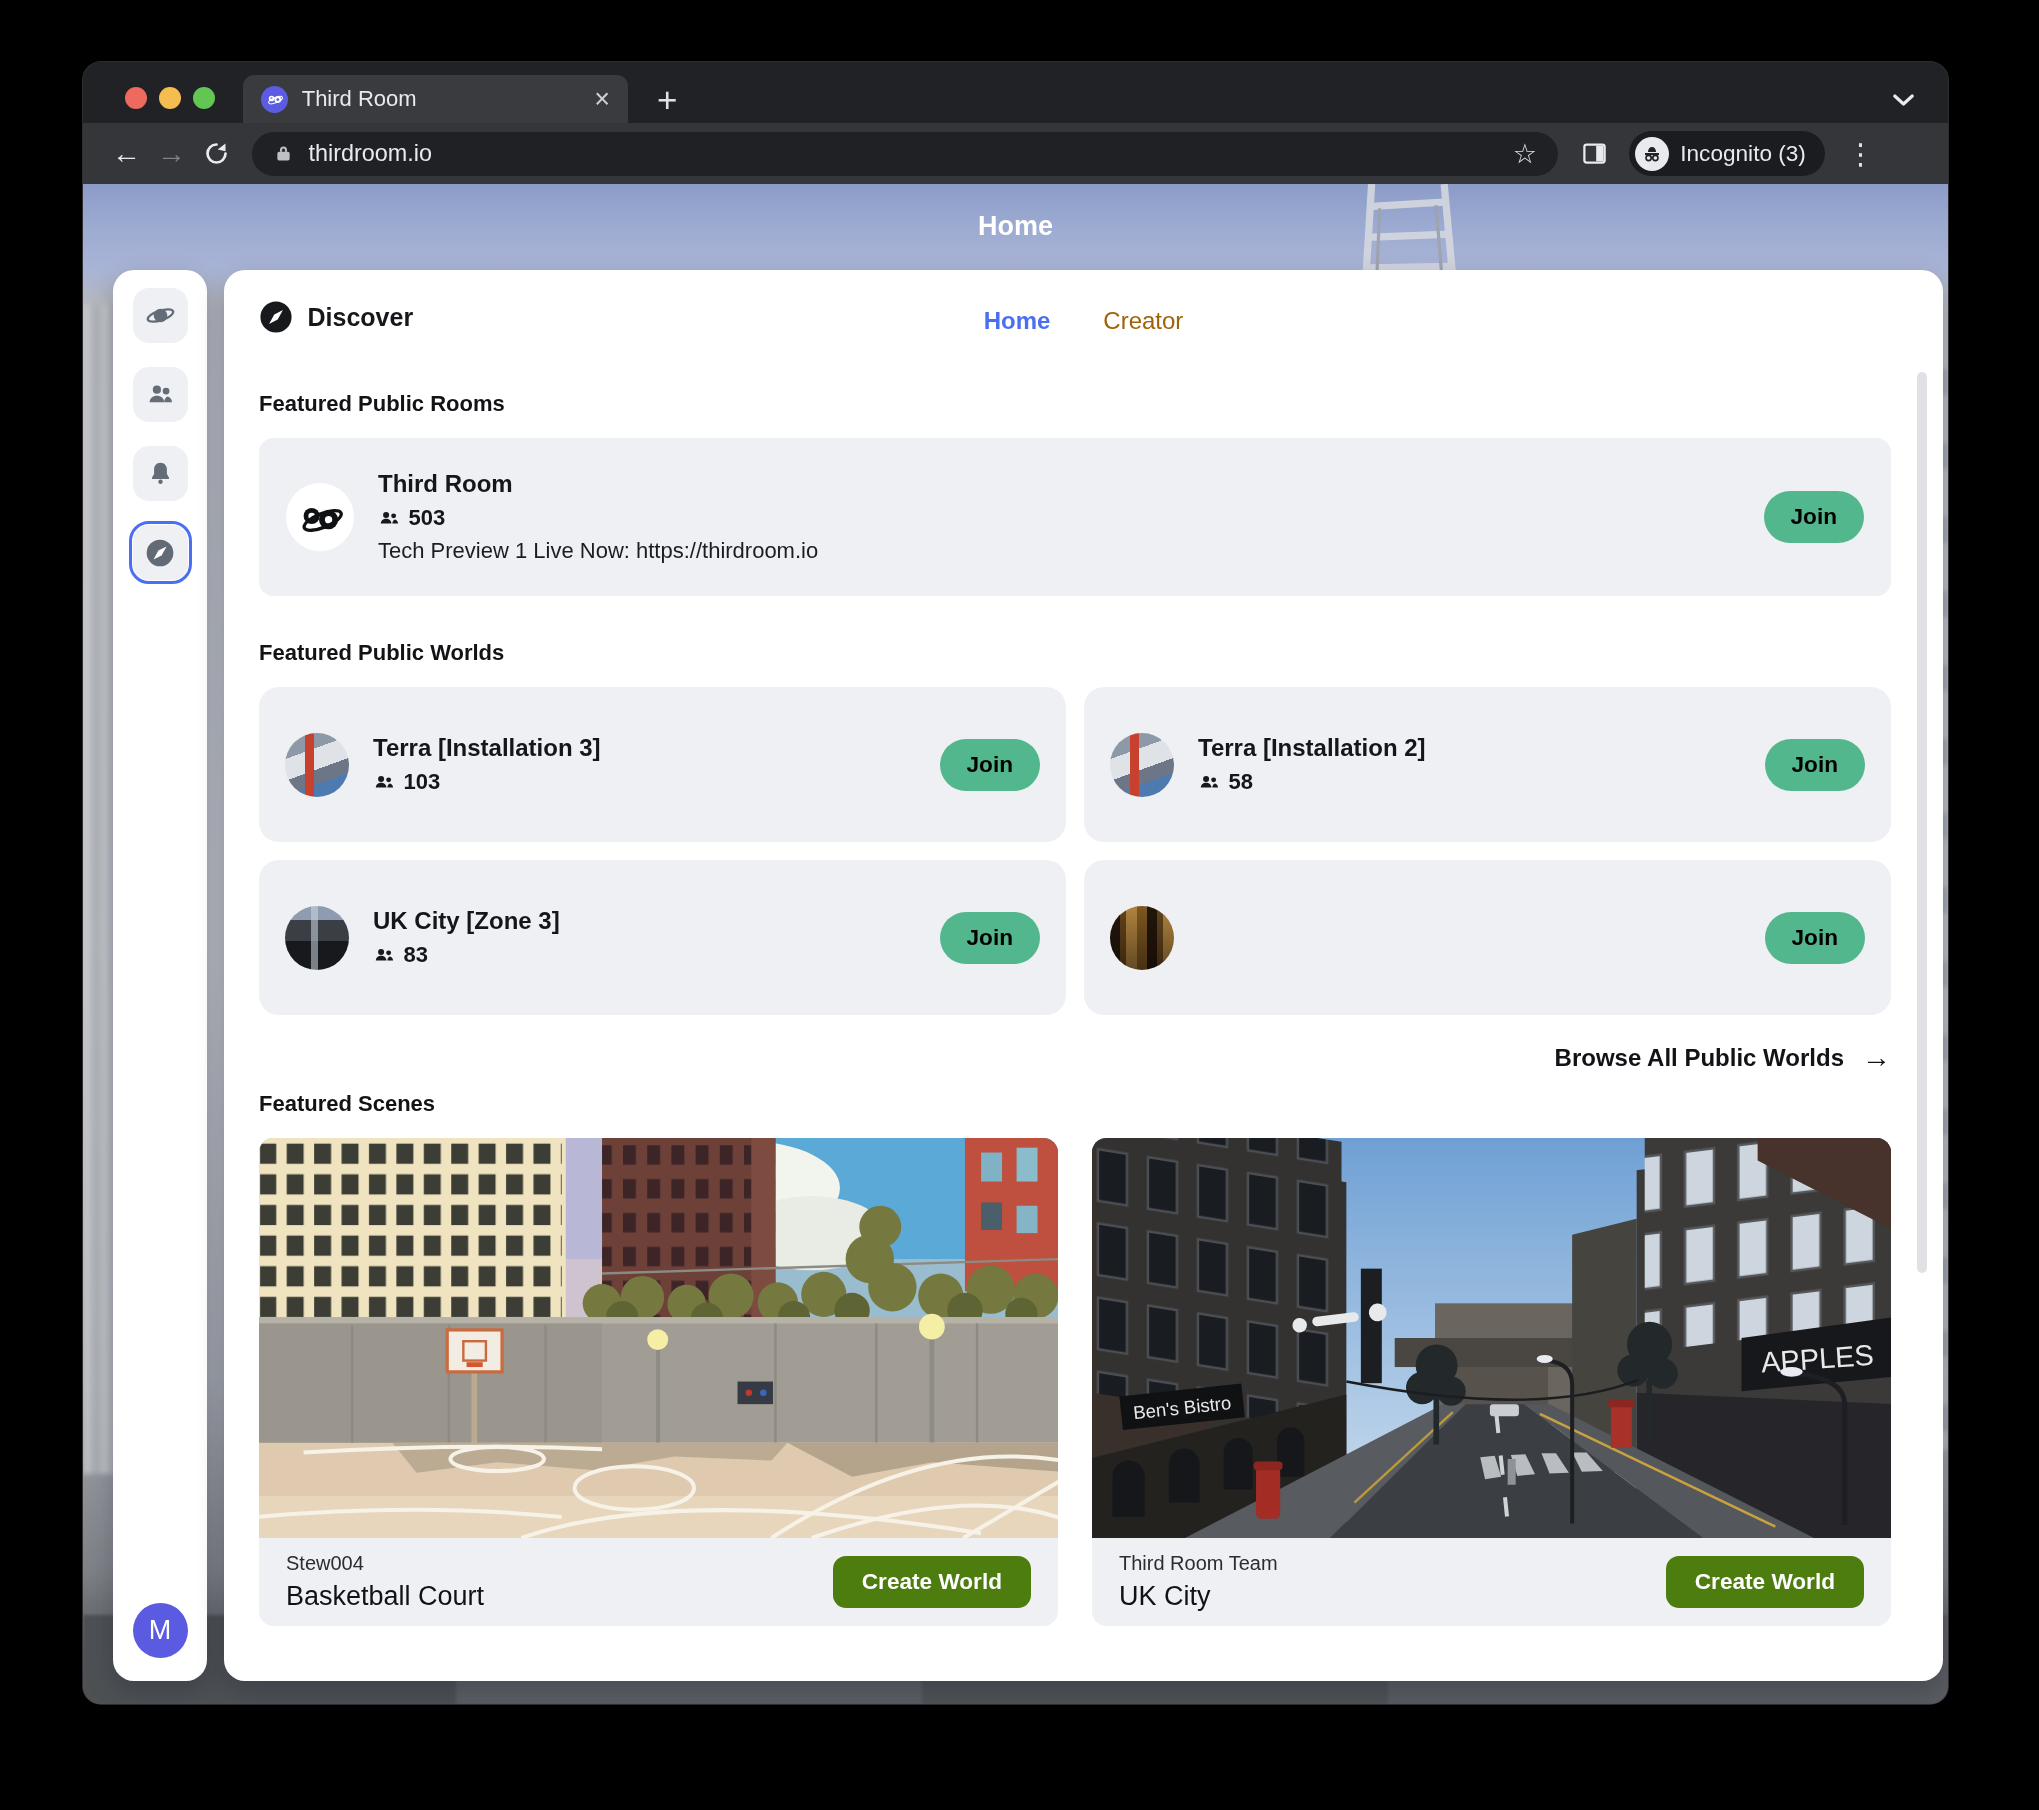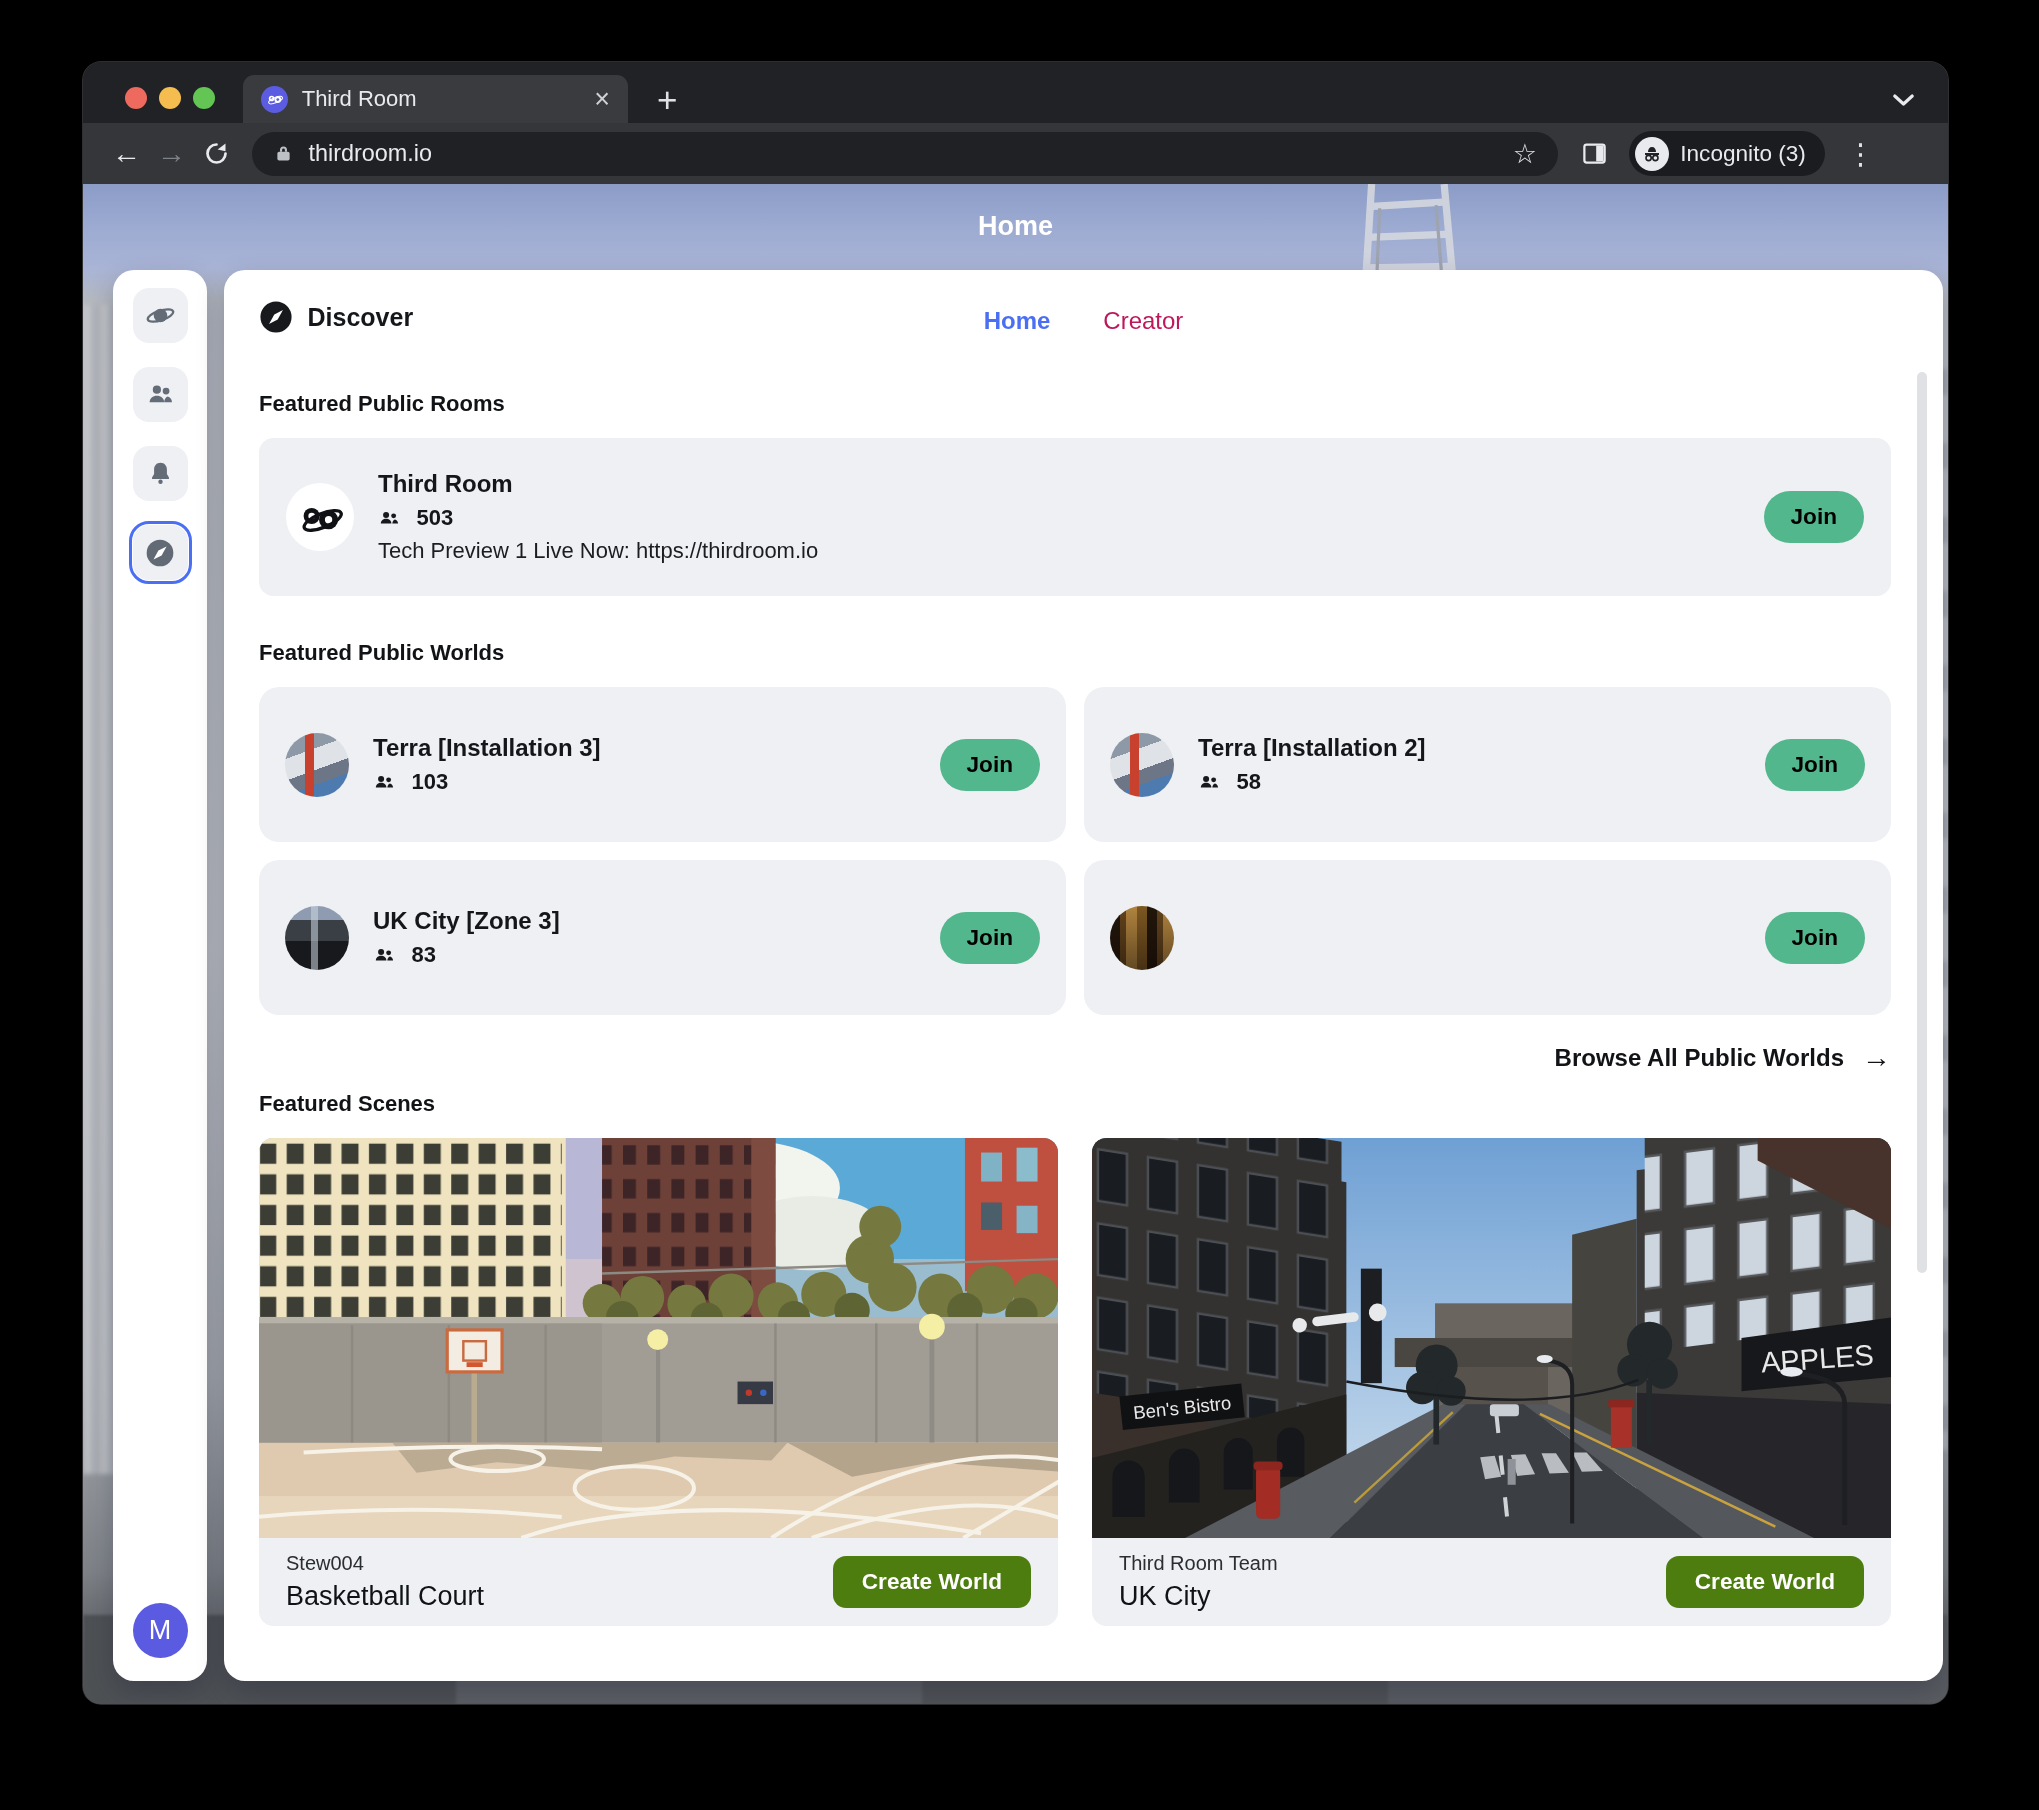--- a/index.html
+++ b/index.html
@@ -57,33 +57,33 @@
               color:#646c78; flex:0 0 auto; }
   .side-btn.active { outline:3.2px solid #4b6ff2; outline-offset:1.6px; }
   .avatar { margin-top:auto; width:55px; height:55px; border-radius:50%; background:#5a5be0;
             color:#fff; font-size:27px; font-weight:500; }
 
   .panel { position:absolute; left:141px; top:86px; width:1719px; height:1411px; background:#fff;
            border-radius:21px; box-shadow:0 11.3px 27px rgba(25,30,55,.28); overflow:hidden; }
   .panel-header { position:absolute; top:30px; left:35px; display:flex; align-items:center; gap:14.5px; }
   .panel-title { font-size:25px; font-weight:700; color:#15171b; }
   .panel-tabs { position:absolute; top:37px; left:50%; transform:translateX(-50%); display:flex; gap:53px; font-size:24px; }
-  .ptab { color:#be185d; font-weight:500; }
+  .ptab { color:#a16207; font-weight:500; }
   .ptab.active { color:#4b6ff2; font-weight:700; }
   .scroll-thumb { position:absolute; right:16px; top:102px; width:10.5px; height:901px; border-radius:5.6px; background:#dfe1e5; }
 
   .sections { position:absolute; top:121px; left:35px; right:52px; }
   .sec-heading { font-size:22px; font-weight:700; color:#111316; margin-bottom:21px; }
 
   .room-card { height:158px; border-radius:14.5px; background:#eef0f3; display:flex; align-items:center;
                padding:0 27px; margin-bottom:44px; }
   .room-avatar { width:68px; height:68px; border-radius:50%; background:#fff; flex:0 0 auto; }
   .card-info { margin-left:24px; }
   .card-name { font-size:24px; font-weight:600; color:#141619; margin-bottom:7.3px; }
-  .members { display:flex; align-items:center; gap:16px; font-size:22px; font-weight:700; color:#141619; }
+  .members { display:flex; align-items:center; gap:8px; font-size:22px; font-weight:700; color:#141619; }
   .card-desc { font-size:22px; color:#1b1d21; margin-top:6.4px; }
   .join-btn { margin-left:auto; height:52px; padding:0 27px; border-radius:26px; background:#53b78d;
               color:#000000; font-size:22.6px; font-weight:600; border:none; }
 
   .worlds-grid { display:grid; grid-template-columns:1fr 1fr; gap:18px; margin-bottom:19.3px; }
   .world-card { height:155px; border-radius:20px; background:#eef0f3; display:flex; align-items:center; padding:0 26px; }
   .w-avatar { width:64px; height:64px; border-radius:50%; flex:0 0 auto; }
   .av-terra { background:linear-gradient(90deg,rgba(0,0,0,0) 0 32%,#c8402e 32% 46%,rgba(0,0,0,0) 46%),
               linear-gradient(160deg,#8e99a8 0 30%,#dfe3e8 30% 55%,#6c7686 55% 72%,#4d7bb0 72% 100%); }
   .av-ukcity { background:linear-gradient(90deg,rgba(0,0,0,0) 0 40%,rgba(205,215,225,.55) 40% 52%,rgba(0,0,0,0) 52%),

